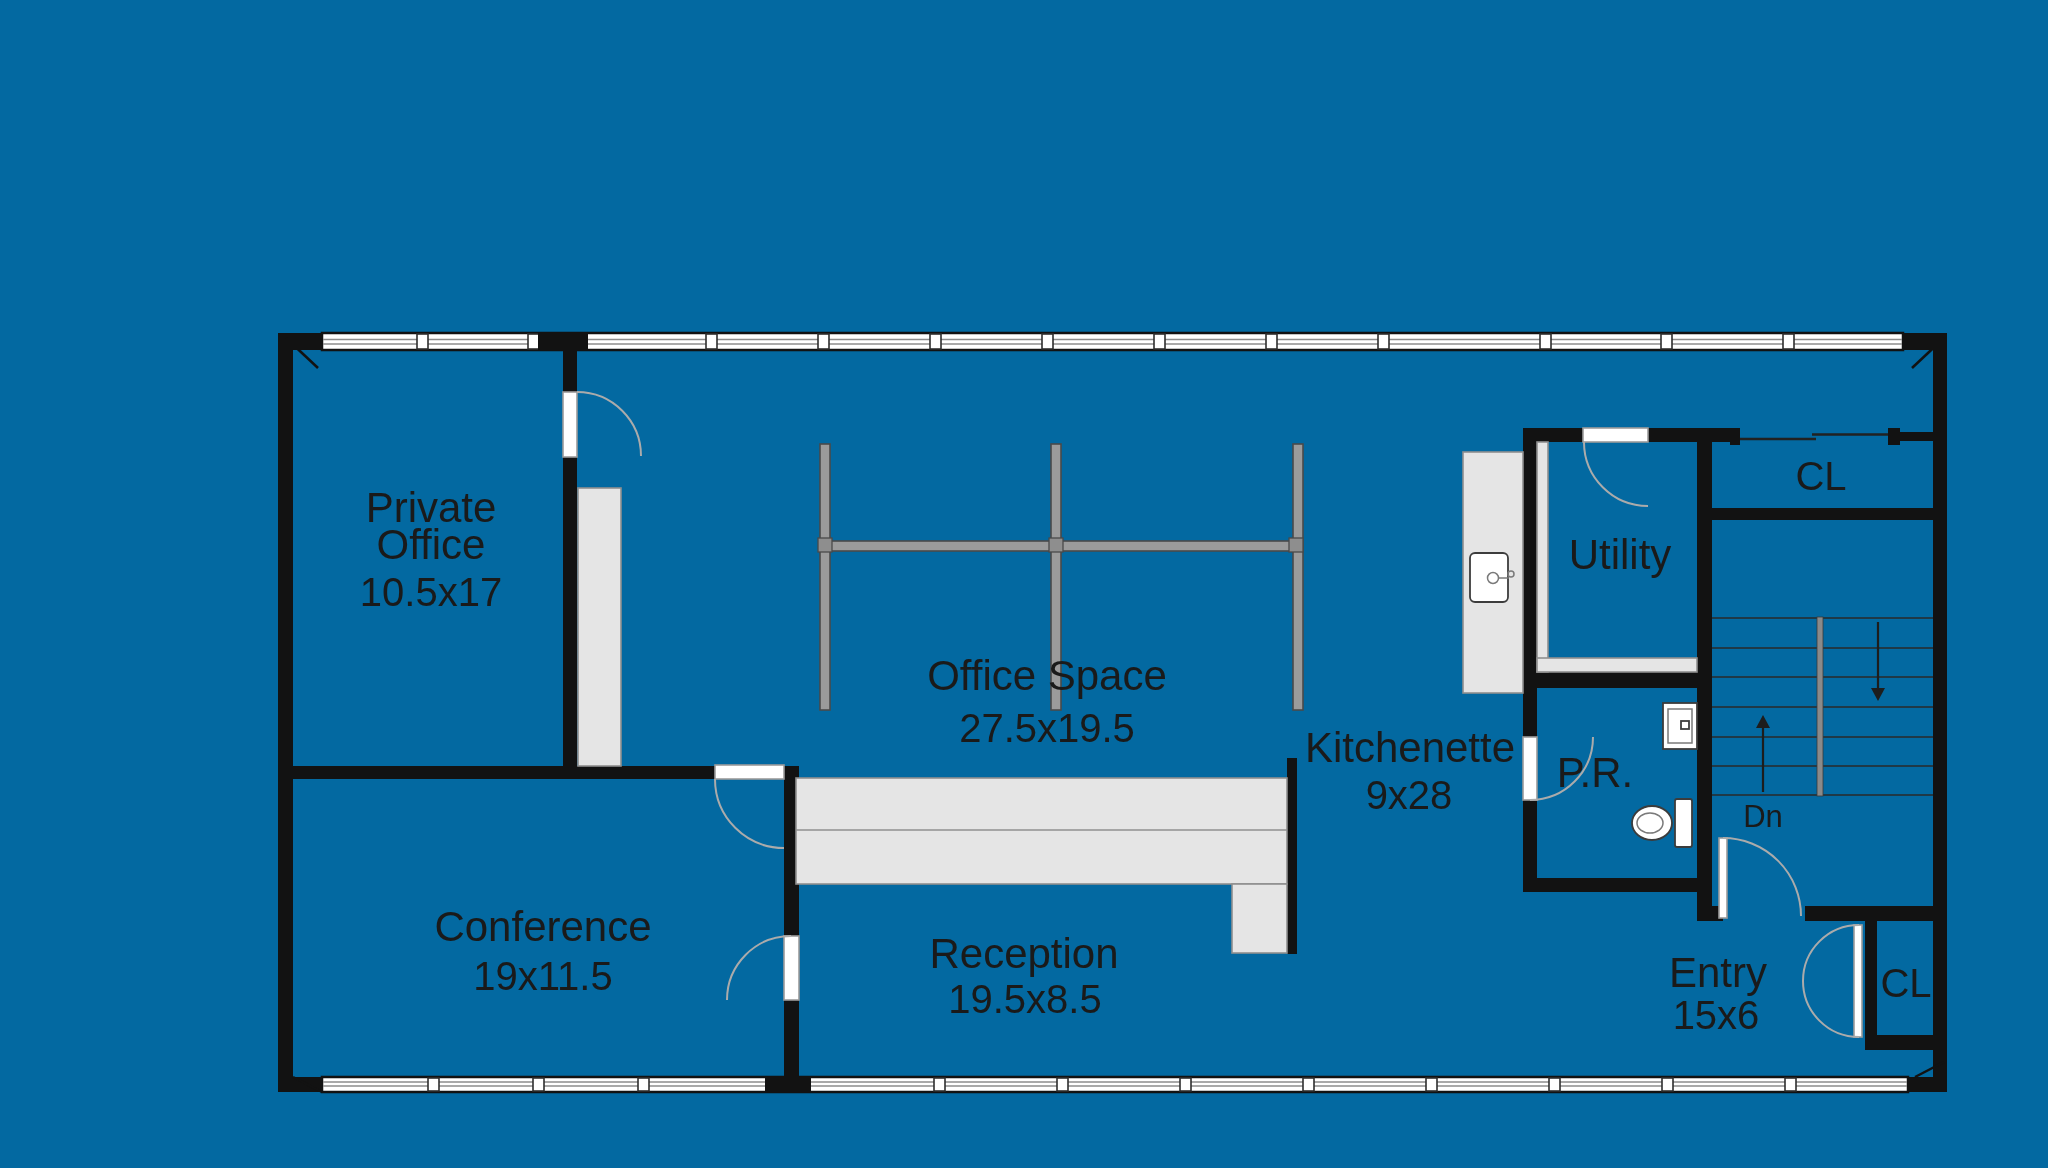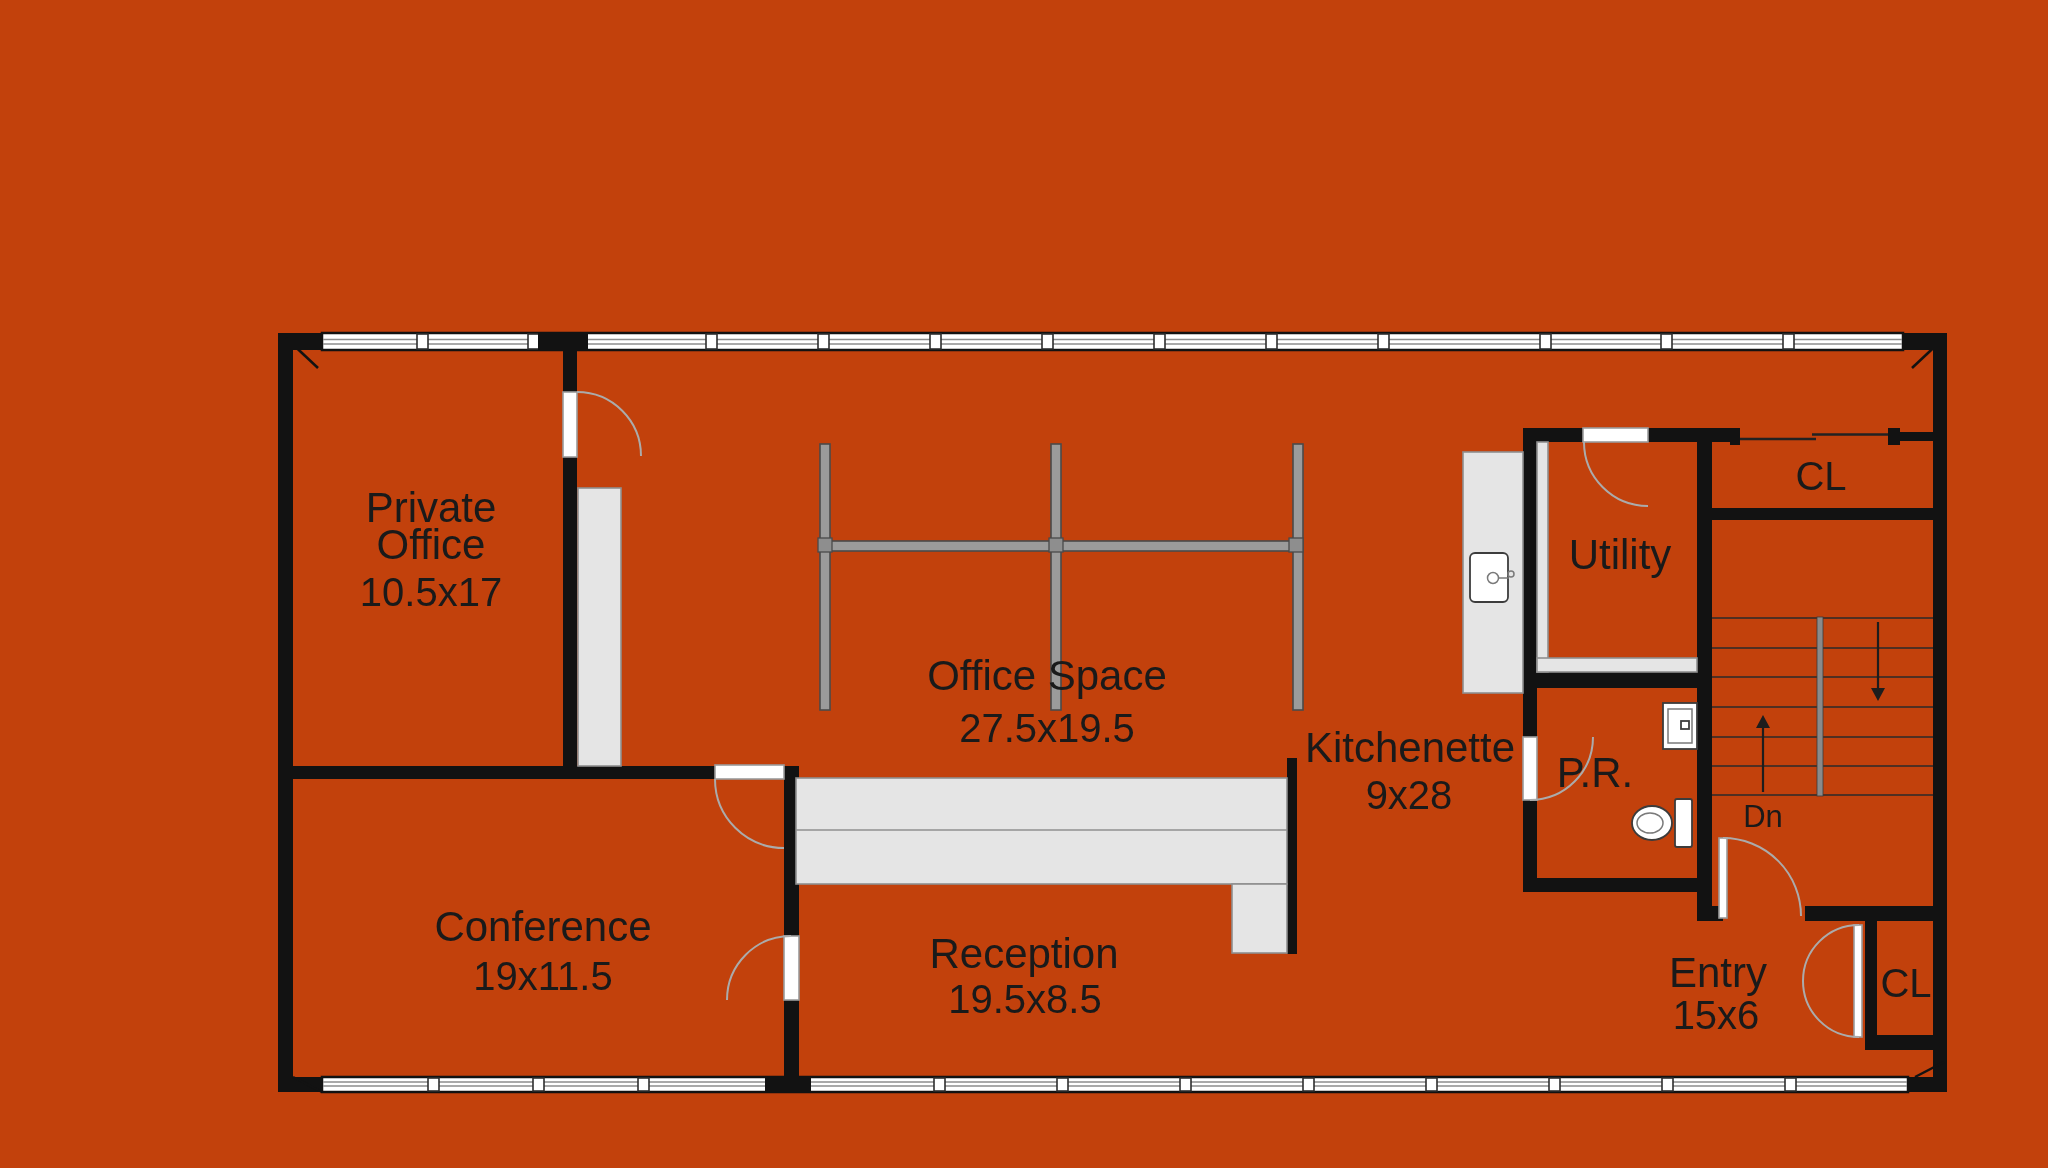--- a/index.html
+++ b/index.html
@@ -4,21 +4,21 @@
 <style>
   html, body {
     margin: 0;
     padding: 0;
     background: #ffffff;
   }
   .page {
     position: relative;
     width: 2048px;
     height: 1168px;
-    background: #c2410c;
+    background: #0369a1;
     overflow: hidden;
     font-family: "Liberation Sans", sans-serif;
   }
   svg { display: block; }
 
   .wall   { fill: #121212; stroke: none; }
   .mitre  { stroke: #121212; stroke-width: 2.5; }
 
   .winband   { fill: #ffffff; stroke: #121212; stroke-width: 2.5; }
   .winline   { stroke: #8d8d8d; stroke-width: 1.3; }

